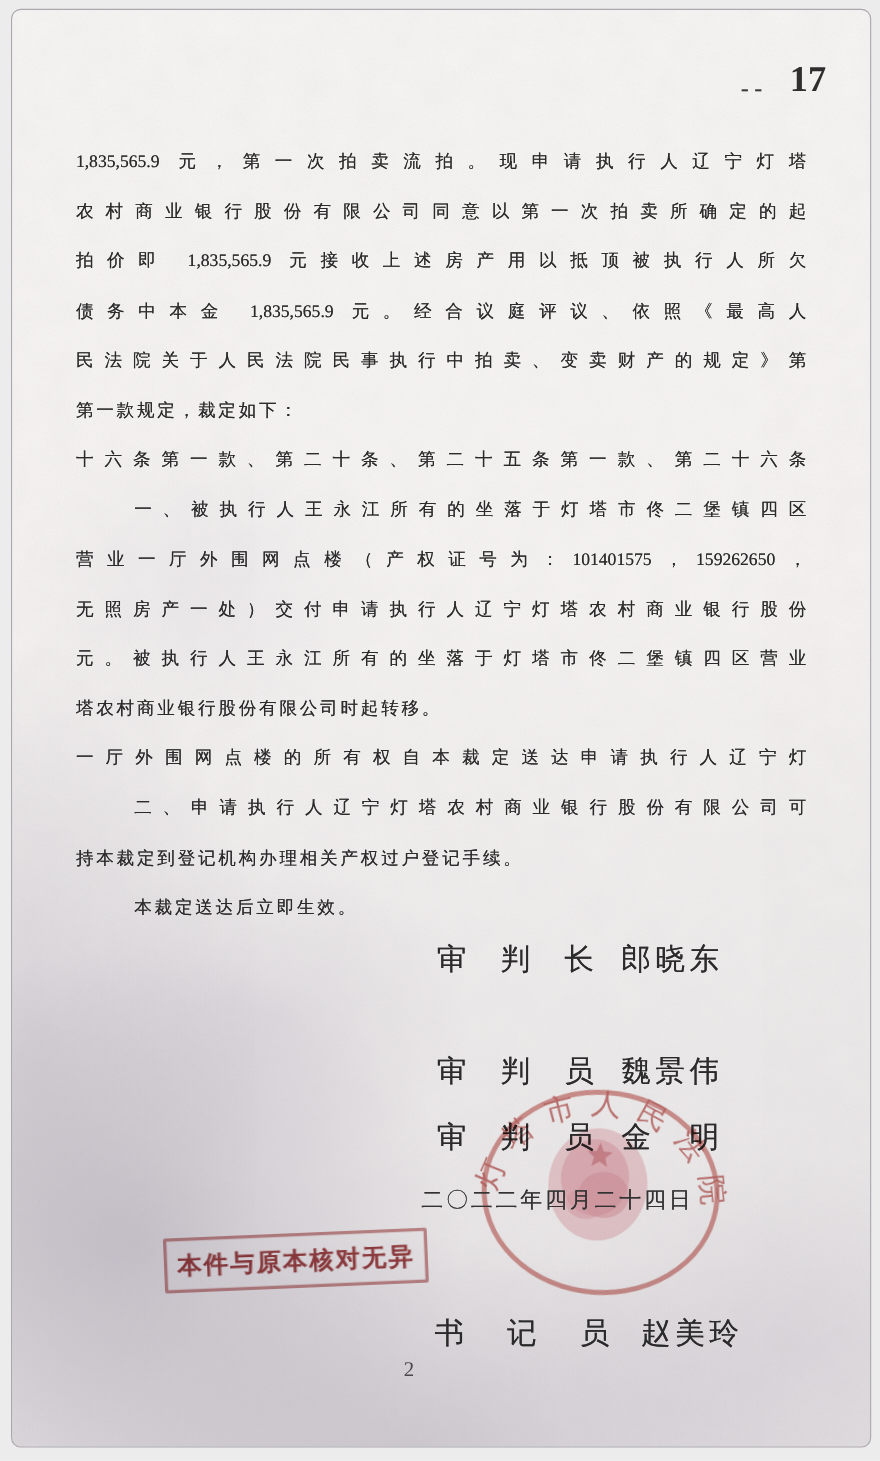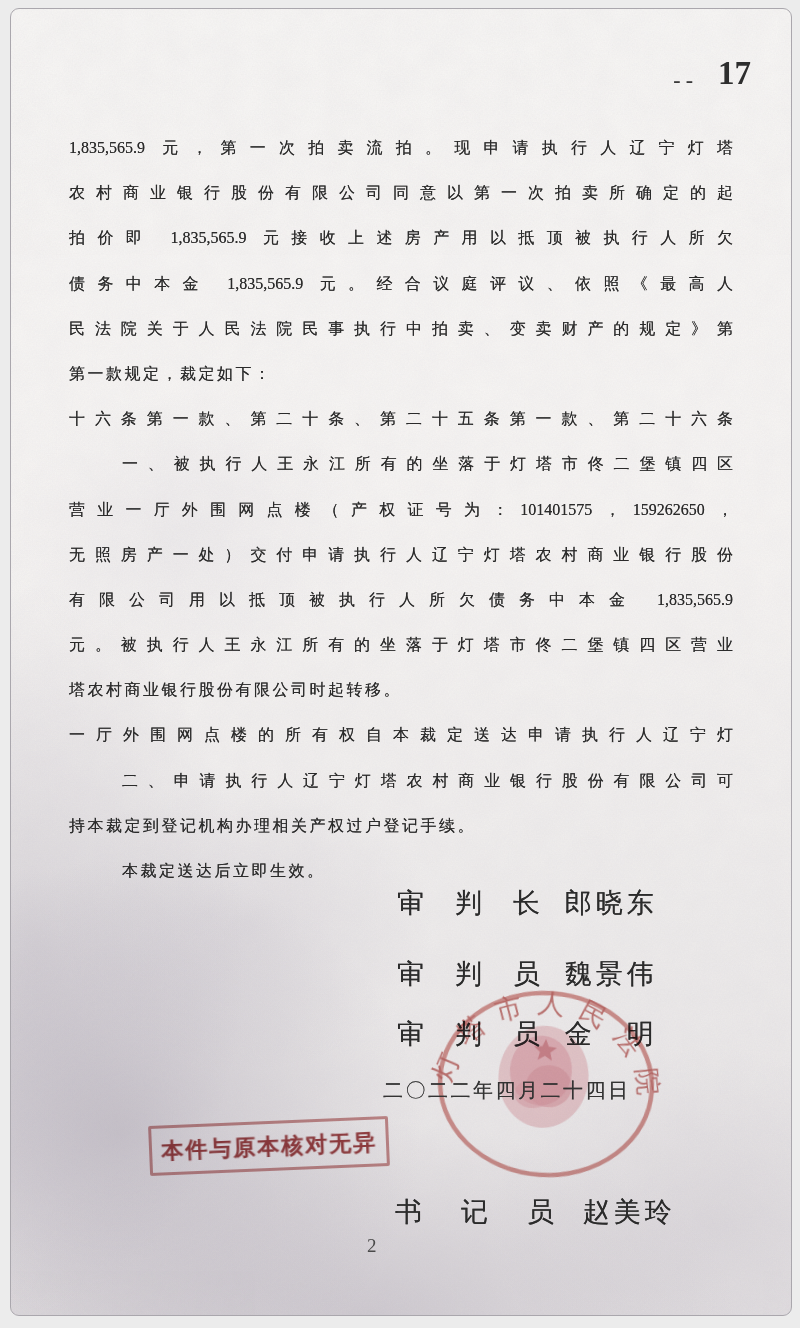--- a/index.html
+++ b/index.html
@@ -83,30 +83,29 @@
     <div class="line">1,835,565.9 元，第一次拍卖流拍。现申请执行人辽宁灯塔</div>
     <div class="line">农村商业银行股份有限公司同意以第一次拍卖所确定的起</div>
     <div class="line">拍价即 1,835,565.9 元接收上述房产用以抵顶被执行人所欠</div>
     <div class="line">债务中本金 1,835,565.9 元。经合议庭评议、依照《最高人</div>
     <div class="line">民法院关于人民法院民事执行中拍卖、变卖财产的规定》第</div>
     <div class="line end">第一款规定，裁定如下：</div>
     <div class="line">十六条第一款、第二十条、第二十五条第一款、第二十六条</div>
     <div class="line indent">一、被执行人王永江所有的坐落于灯塔市佟二堡镇四区</div>
     <div class="line">营业一厅外围网点楼（产权证号为：101401575，159262650，</div>
     <div class="line">无照房产一处）交付申请执行人辽宁灯塔农村商业银行股份</div>
-    <div class="line">有限公司用以抵顶被执行人所欠债务中本金 1,835,565.9</div>
     <div class="line">元。被执行人王永江所有的坐落于灯塔市佟二堡镇四区营业</div>
     <div class="line end">塔农村商业银行股份有限公司时起转移。</div>
     <div class="line">一厅外围网点楼的所有权自本裁定送达申请执行人辽宁灯</div>
     <div class="line indent">二、申请执行人辽宁灯塔农村商业银行股份有限公司可</div>
     <div class="line end">持本裁定到登记机构办理相关产权过户登记手续。</div>
     <div class="line indent end">本裁定送达后立即生效。</div>
   </div>
 
-  <div class="sig-row" style="top:874px;">
+  <div class="sig-row" style="top:843px;">
     <span class="rl">审　判　长</span>
     <span class="nm">郎晓东</span>
   </div>
   <div class="sig-row" style="top:945px;">
     <span class="rl">审　判　员</span>
     <span class="nm">魏景伟</span>
   </div>
   <div class="sig-row" style="top:1005px;">
     <span class="rl">审　判　员</span>
     <span class="nm">金　明</span>

